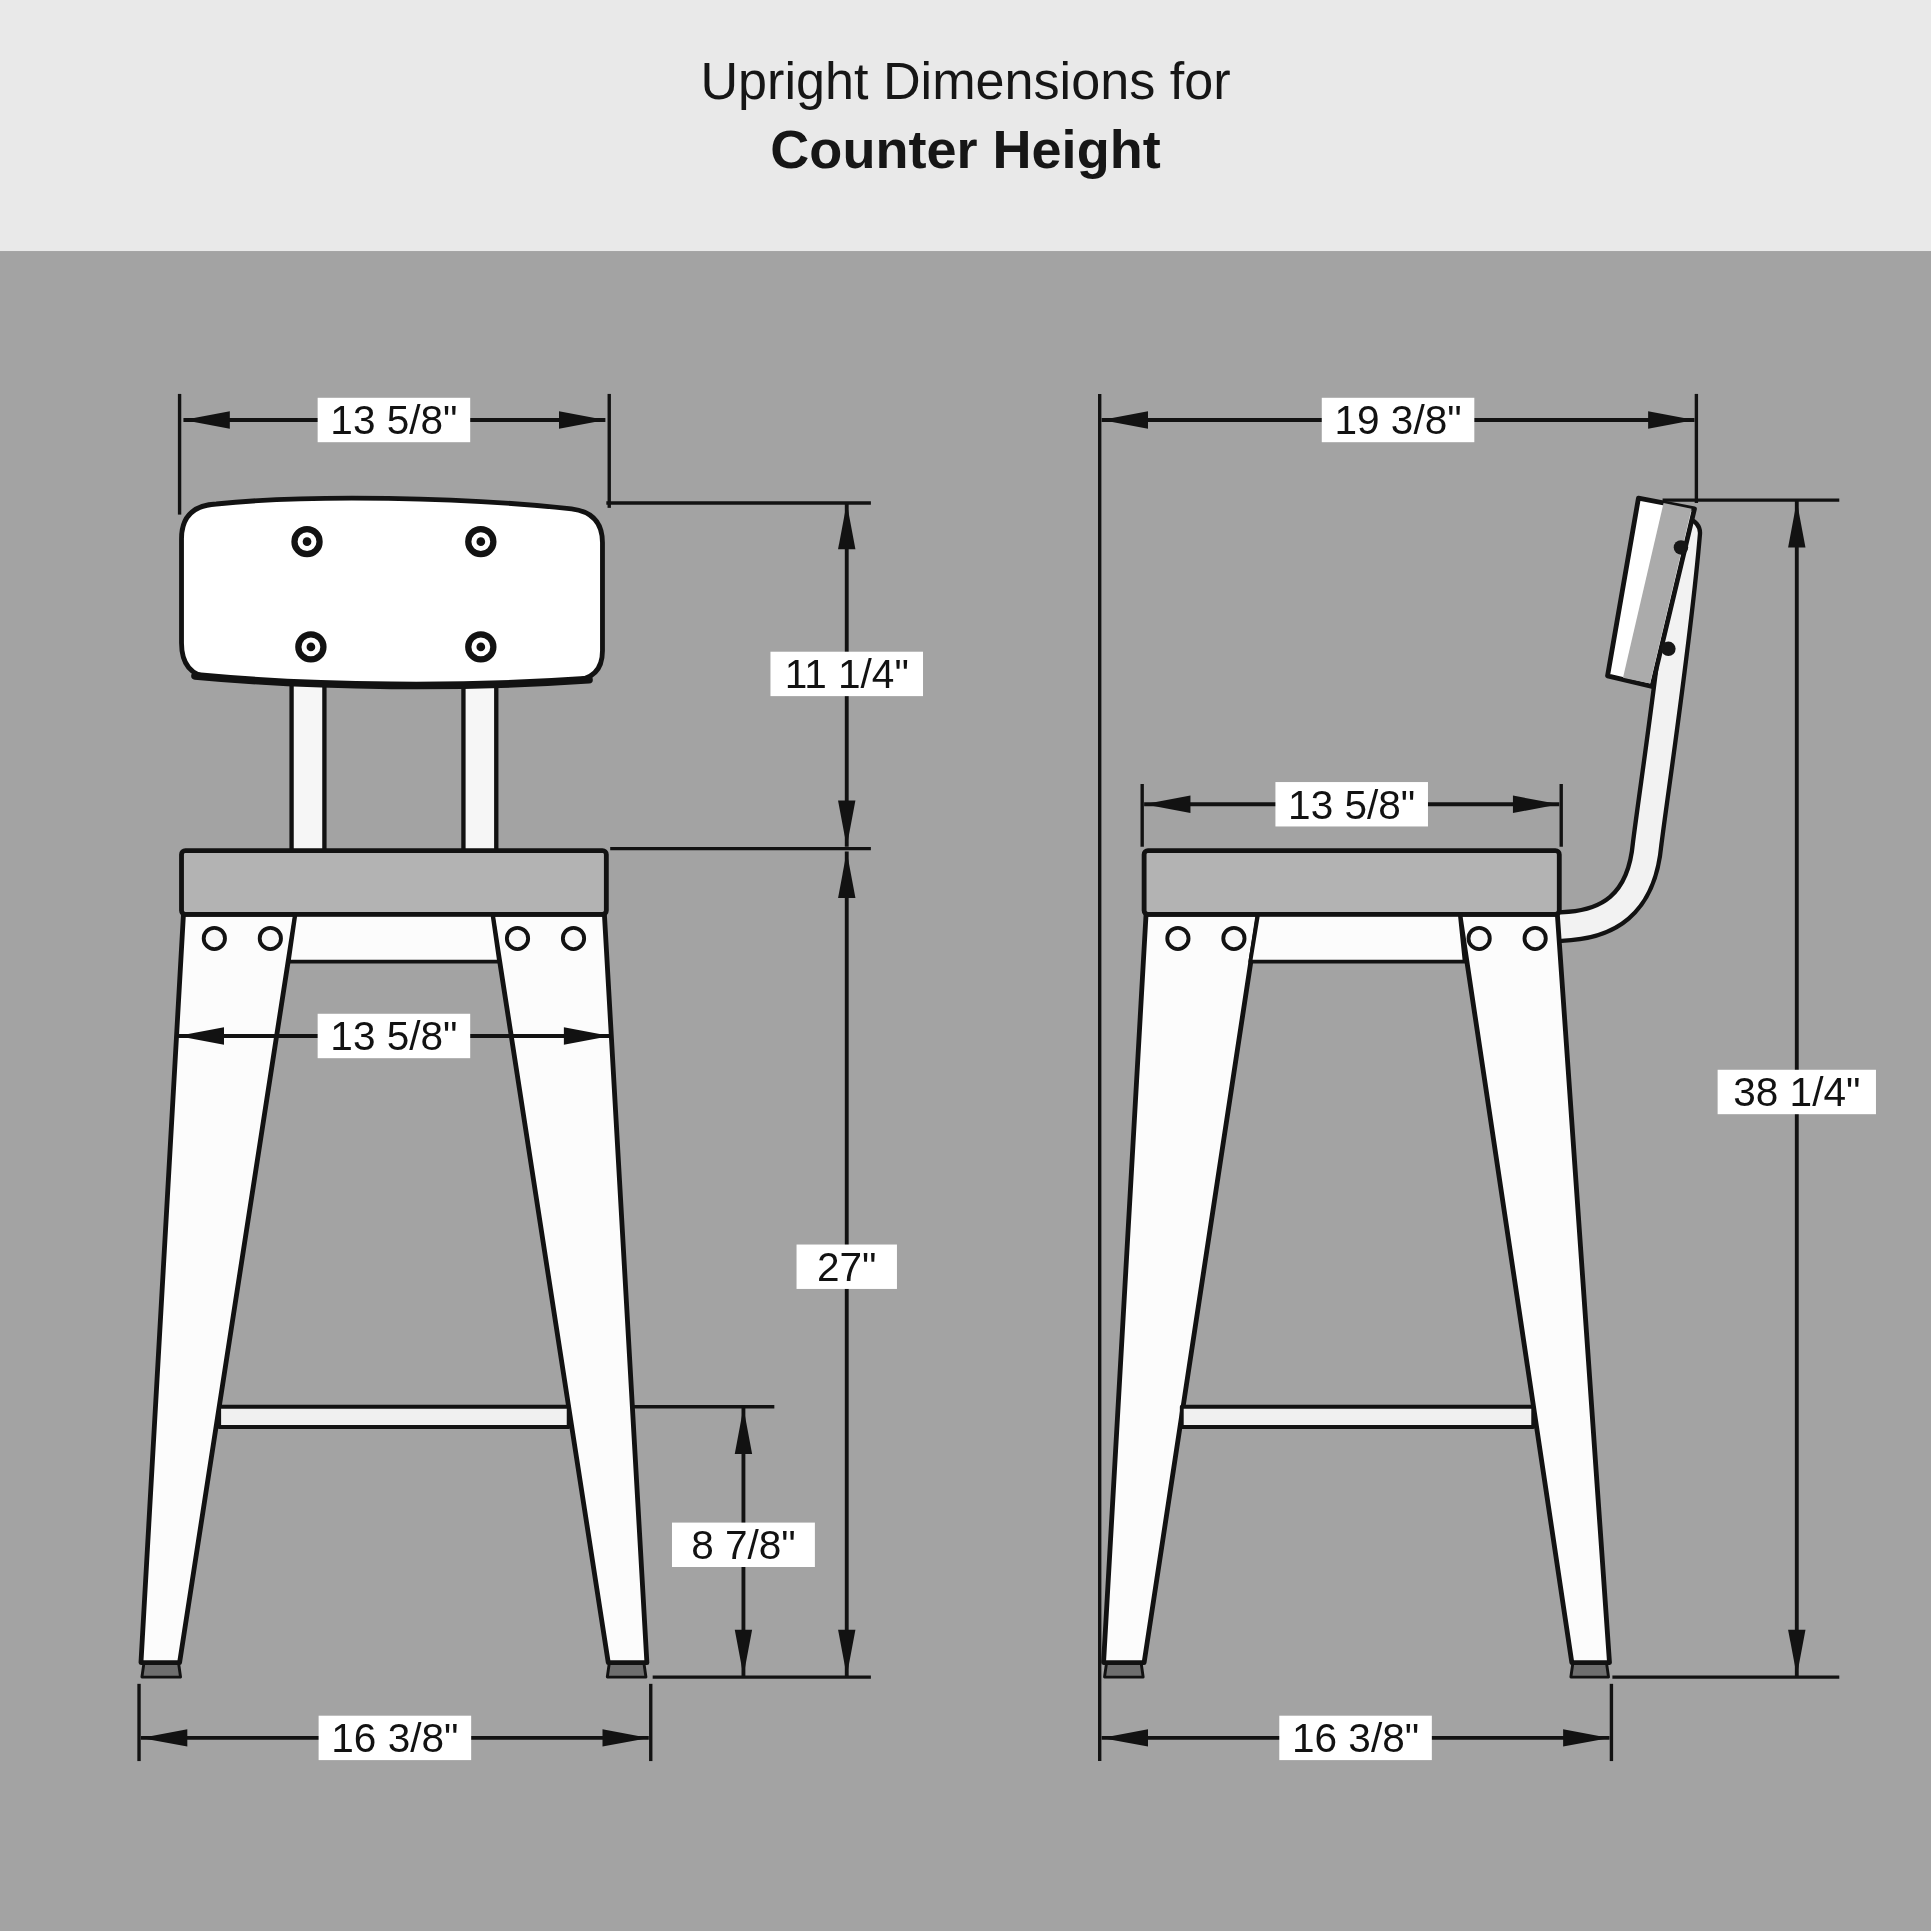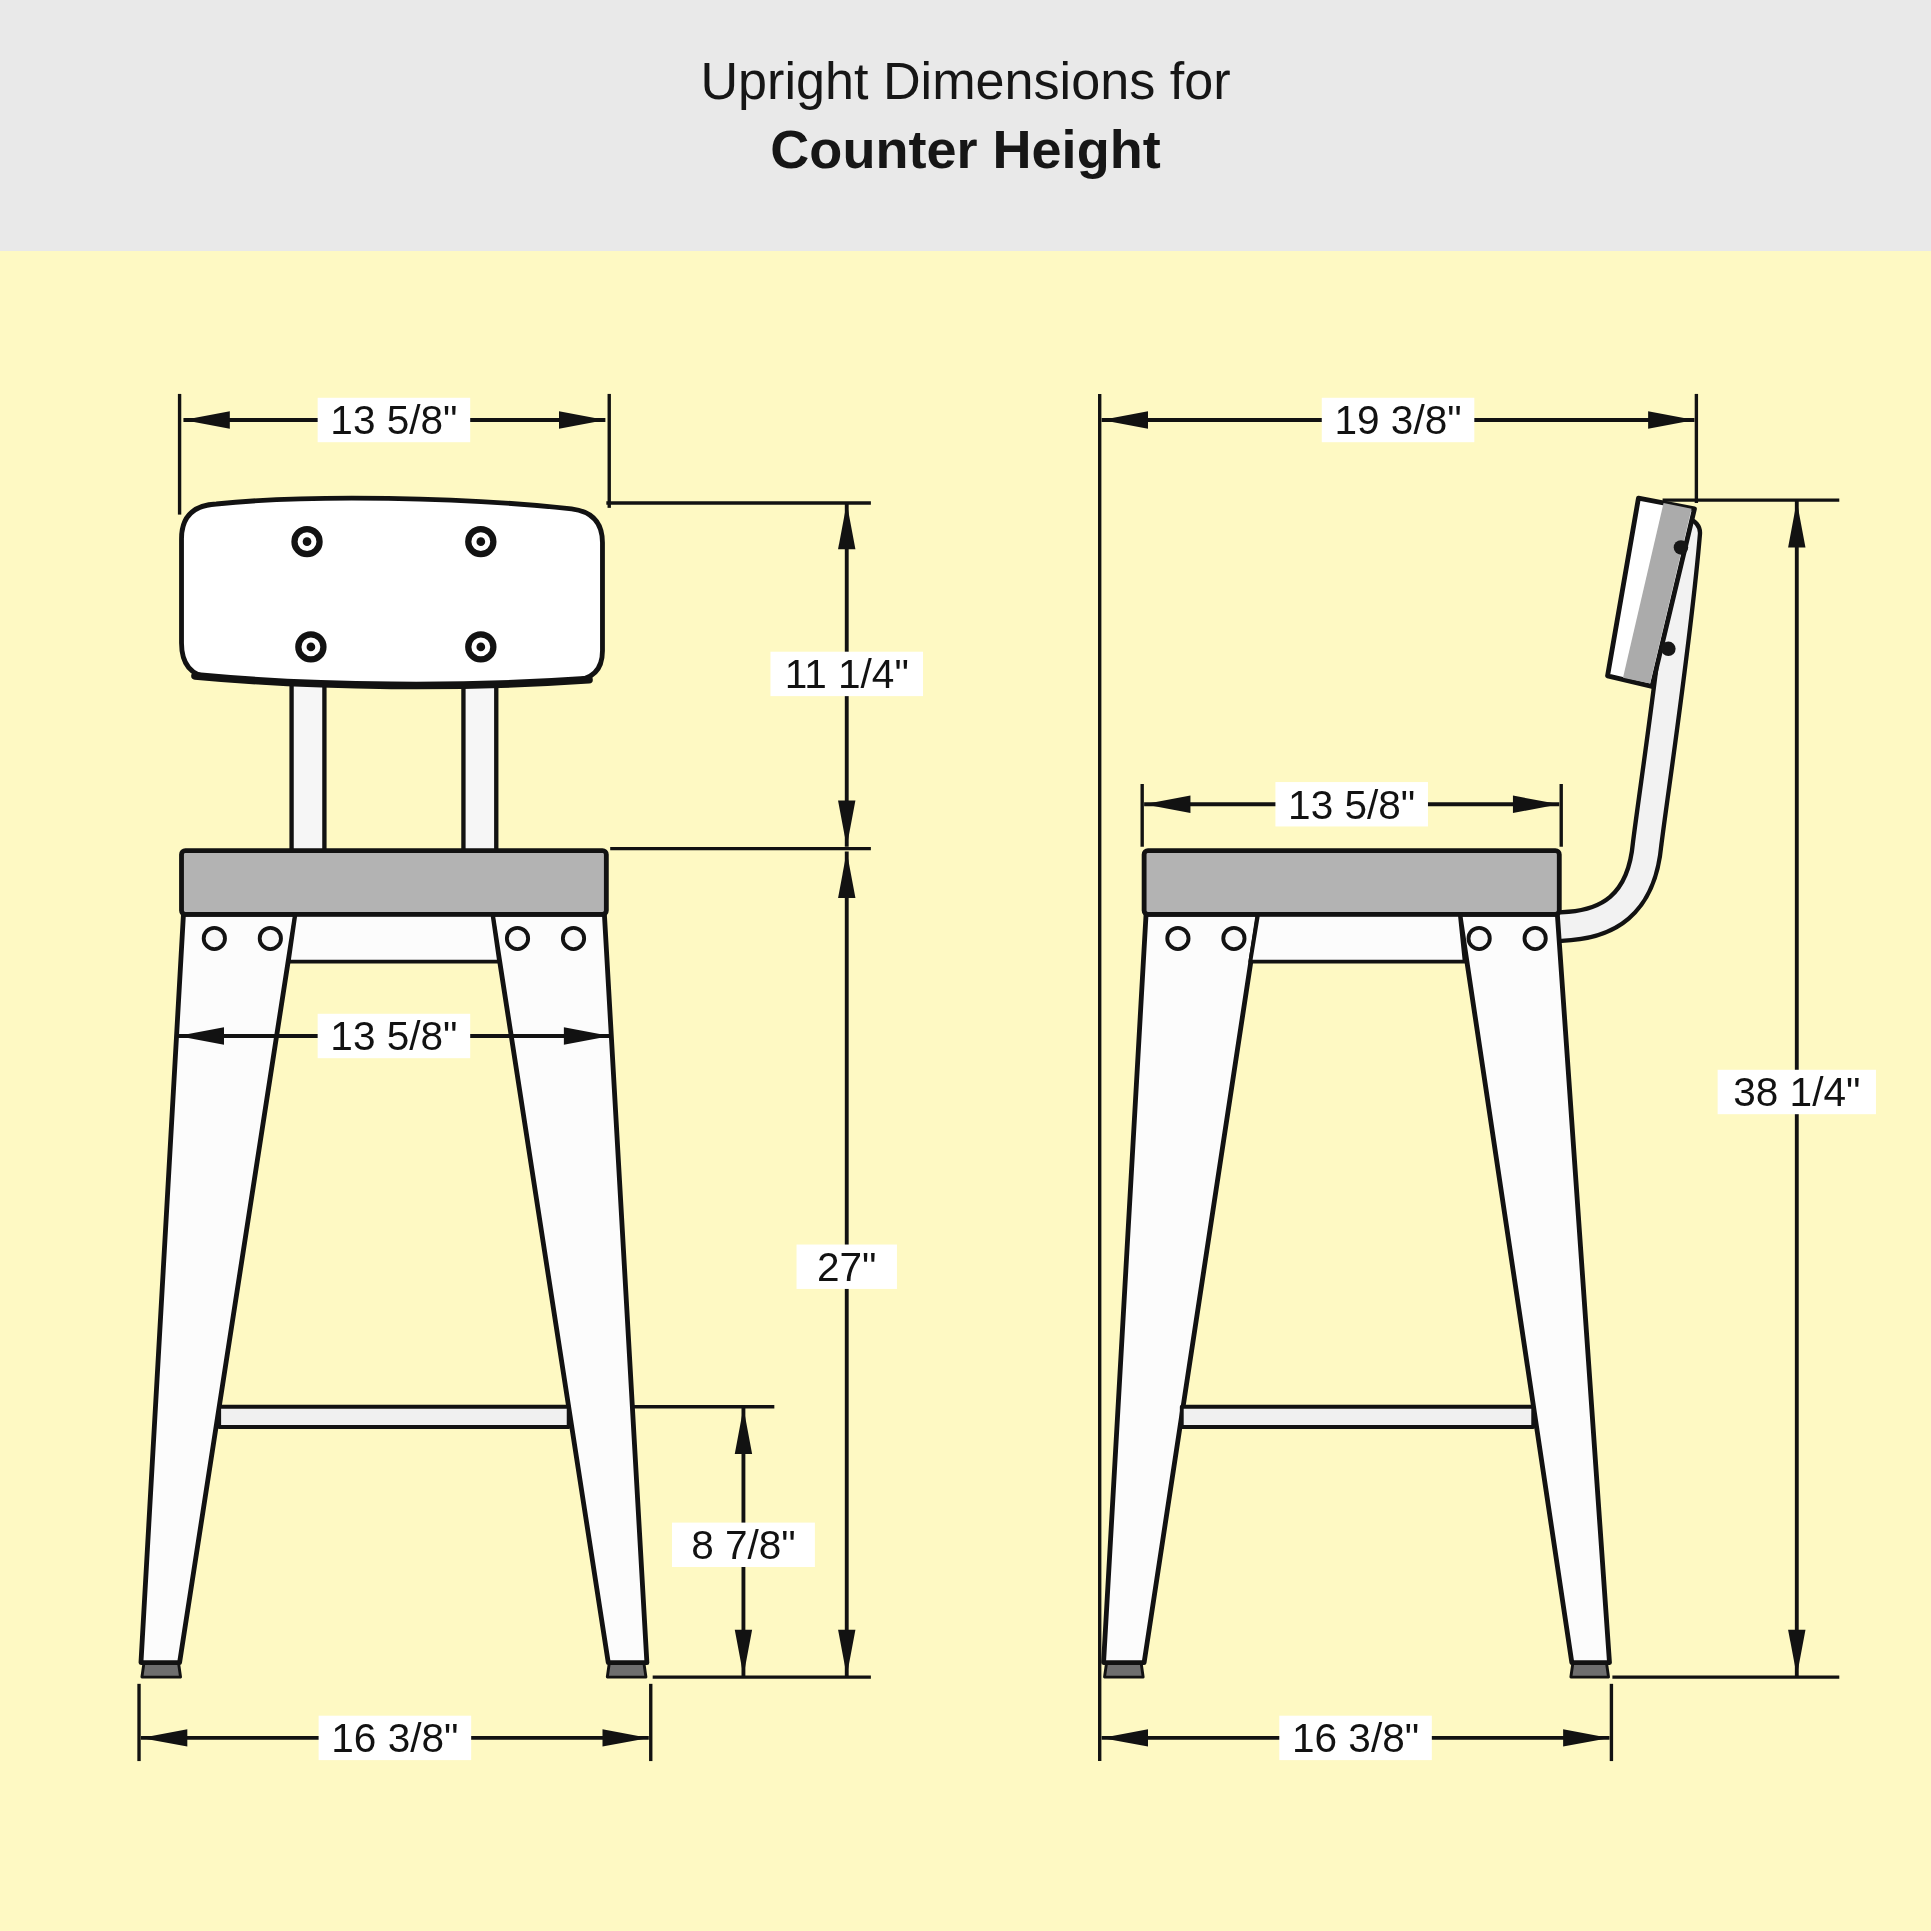--- a/index.html
+++ b/index.html
@@ -1,16 +1,16 @@
 <!DOCTYPE html>
 <html><head>
 <meta charset="utf-8">
 <style>
   html,body{margin:0;padding:0;background:#ffffff;}
-  .page{width:1931px;height:1931px;position:relative;background:#fef9c3;
+  .page{width:1931px;height:1931px;position:relative;background:#a3a3a3;
         font-family:"Liberation Sans",sans-serif;}
   svg{display:block;}
   .dim-label{font-family:"Liberation Sans",sans-serif;font-size:42px;fill:#121212;}
   .title-1{font-family:"Liberation Sans",sans-serif;font-size:54px;fill:#161616;}
   .title-2{font-family:"Liberation Sans",sans-serif;font-size:56px;font-weight:bold;fill:#161616;}
   .outline{stroke:#121212;stroke-linejoin:round;}
   .dimline{stroke:#121212;stroke-width:4;}
   .extline{stroke:#121212;stroke-width:3.5;}
   .arrow{fill:#121212;}
   .mask{fill:#ffffff;}

